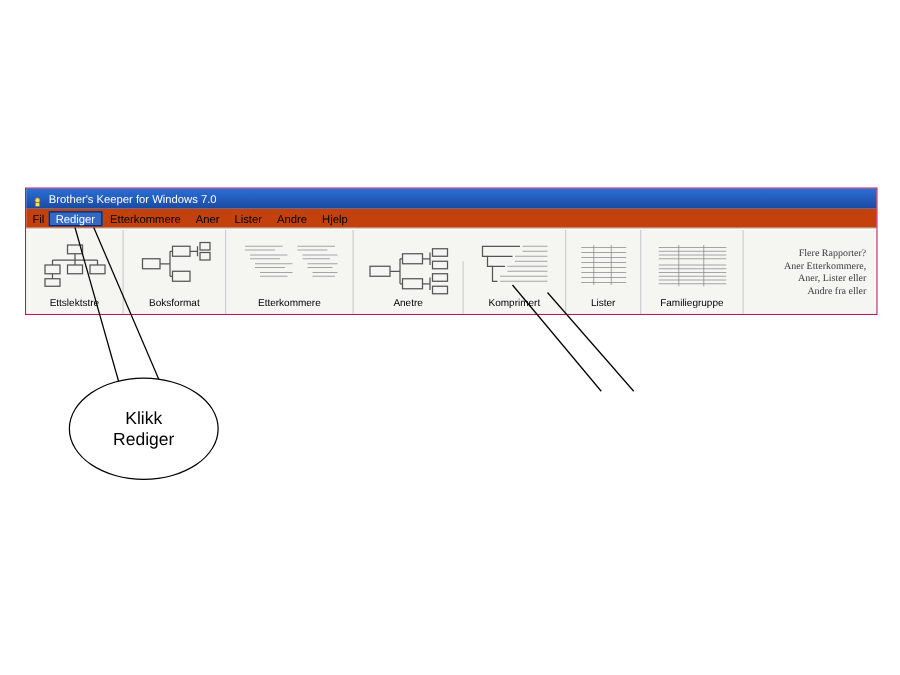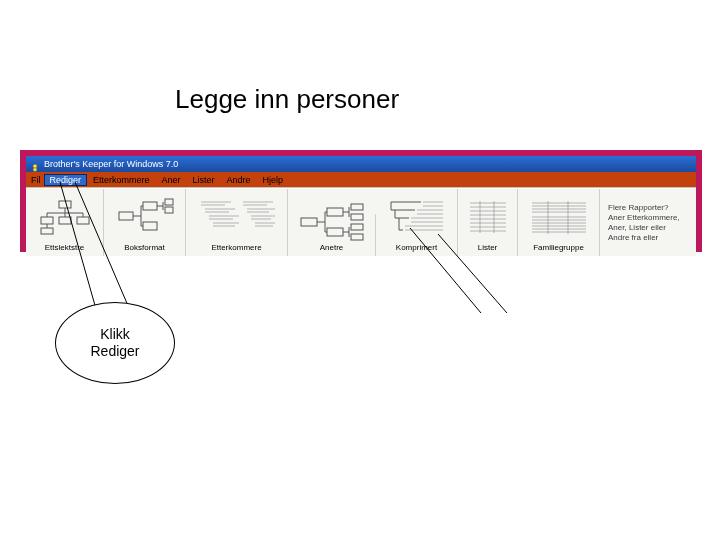--- a/index.html
+++ b/index.html
@@ -2,36 +2,36 @@
 <html><head>
 <meta charset="utf-8">
 <style>
   * { box-sizing: border-box; margin: 0; padding: 0; }
   html, body { width: 720px; height: 540px; background: #fff; font-family: Arial, Helvetica, sans-serif; overflow: hidden; }
   .slide { position: relative; width: 720px; height: 540px; }
 
   .slide-title { position: absolute; left: 175px; top: 84px; font-size: 26px; font-weight: 400; color: #000; }
 
   
-  .app { position: absolute; left: 20px; top: 150px; width: 682px; height: 102px; border: 6px solid #be185d; background: #fff; }
+  .app { position: absolute; left: 20px; top: 150px; width: 682px; height: 102px; border: 1px solid #be185d; background: #fff; }
   .titlebar { height: 16px; background: linear-gradient(#2a6fd6, #1a4aa0); display: flex; align-items: center; padding: 0 4px; gap: 4px; }
   .titlebar .icon { width: 10px; height: 10px; display: inline-block; }
   .titlebar .title { color: #fff; font-size: 9px; font-family: Tahoma, Arial, sans-serif; }
 
   .menubar { height: 16px; background: #c2410c; border-bottom: 1px solid #c8c4b8; display: flex; align-items: center; padding: 0 2px; gap: 0; font-family: Tahoma, Arial, sans-serif; }
   .menubar .mi { font-size: 9px; color: #000; padding: 1px 6px; cursor: default; }
   .menubar .mi.short { padding: 1px 3px; }
   .menubar .mi.selected { background: #316ac5; color: #fff; border: 1px solid #0a246a; padding: 0 5px; }
 
   .toolbar { height: 68px; background: #f5f5f2; display: flex; border-top: 1px solid #fff; }
   .tool { flex: 0 0 auto; border-right: 1px solid #cfcfcf; display: flex; flex-direction: column; align-items: center; justify-content: flex-end; padding: 4px 0 4px 0; }
   .tool .thumb { flex: 1; display: flex; align-items: center; justify-content: center; width: 100%; }
   .tool .label { font-size: 8px; color: #000; font-family: Tahoma, Arial, sans-serif; text-align: center; padding: 2px 2px 0 2px; white-space: nowrap; }
   .hint { flex: 1; display: flex; flex-direction: column; justify-content: center; padding: 4px 8px; }
-  .hint-line { font-size: 8px; color: #3a3a3a; font-family: Liberation Sans, sans-serif; line-height: 1.25; }
+  .hint-line { font-size: 8px; color: #3a3a3a; font-family: Liberation Serif, serif; line-height: 1.25; text-align: right; }
 
   
   .w-ettslekt { width: 78px; }
   .w-boks { width: 82px; }
   .w-etter { width: 102px; }
   .w-anet { width: 88px; margin-top: 25px; }
   .w-komp { width: 82px; }
   .w-lister { width: 60px; }
   .w-fam { width: 82px; }
 
@@ -40,21 +40,20 @@
   .c1 { left: 55px; top: 302px; }
   .c2 { left: 435px; top: 310px; }
 
   .leader { position: absolute; pointer-events: none; }
 </style>
 </head>
 <body>
 
 <div class="slide">
 
-  <div class="slide-title">Legge inn personer</div>
 
   <div class="app">
     <div class="titlebar">
       <span class="icon">
         <svg width="10" height="10" viewBox="0 0 10 10">
             <circle cx="5" cy="3.2" r="2" fill="#ffe066" stroke="#8a6d00" stroke-width="0.6"></circle>
             <rect x="3.2" y="5" width="3.6" height="3.2" rx="1" fill="#ffe066" stroke="#8a6d00" stroke-width="0.6"></rect>
           </svg>
       </span>
       <span class="title">Brother's Keeper for Windows 7.0</span>

